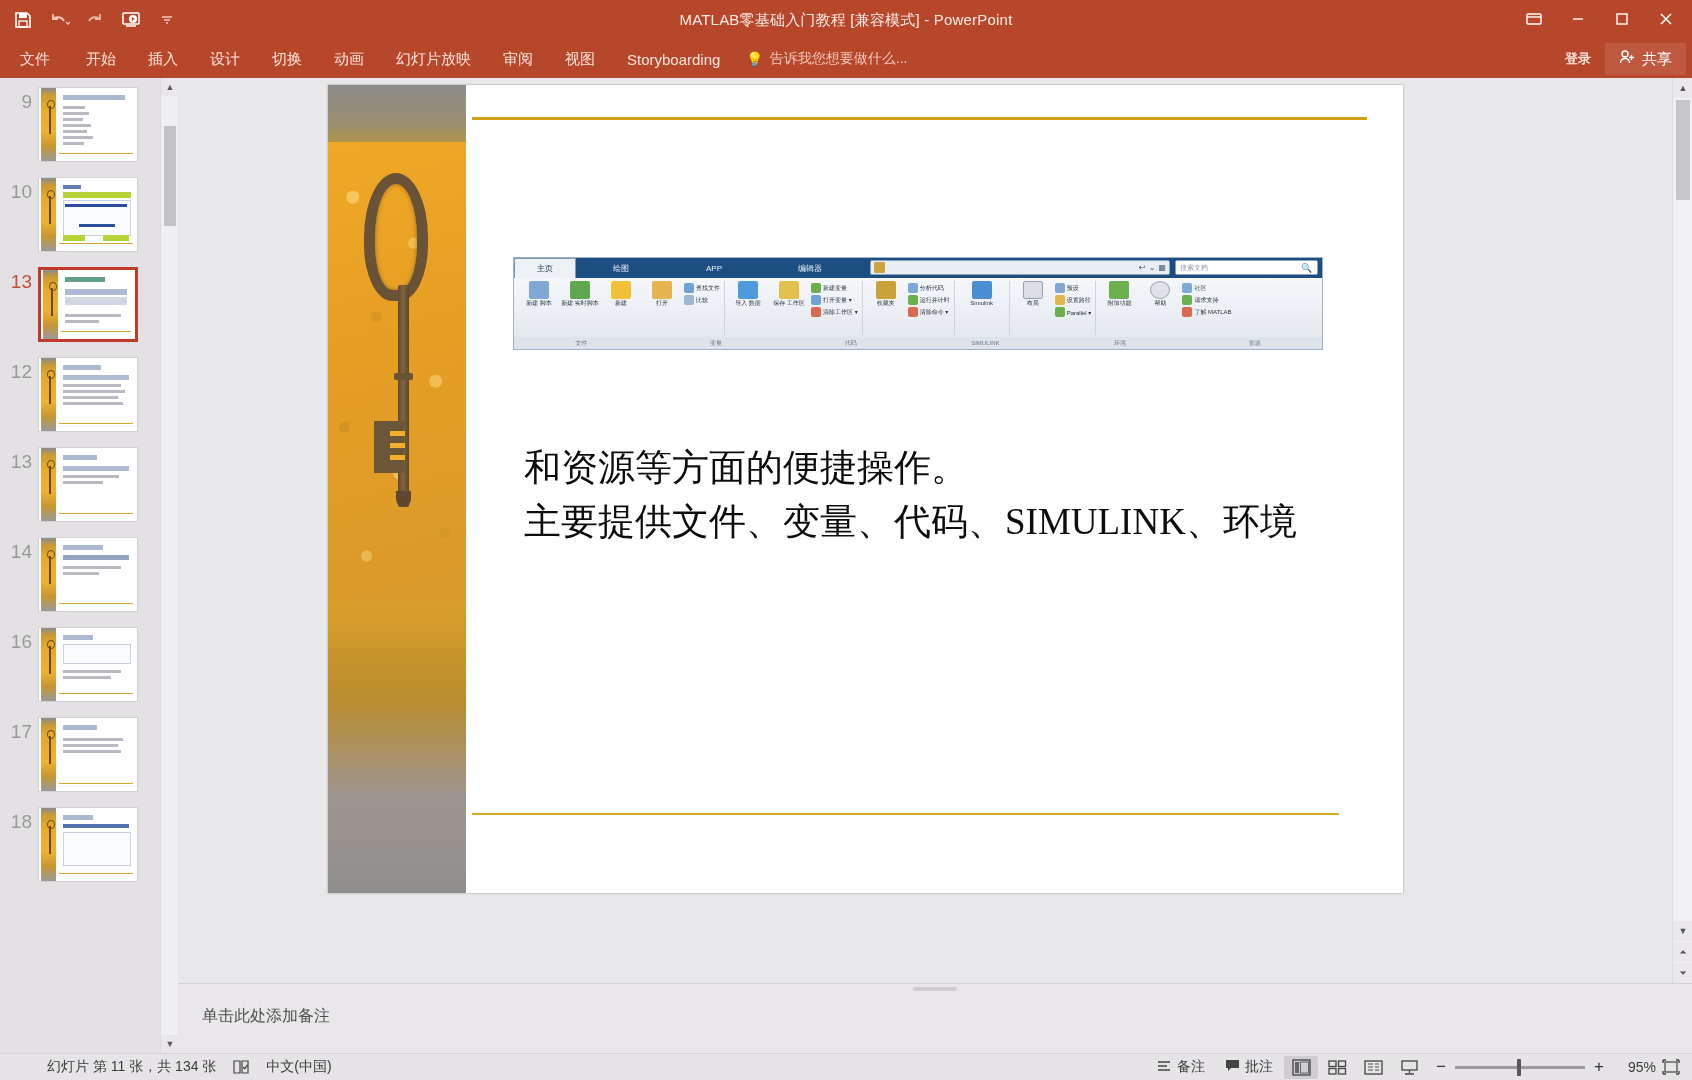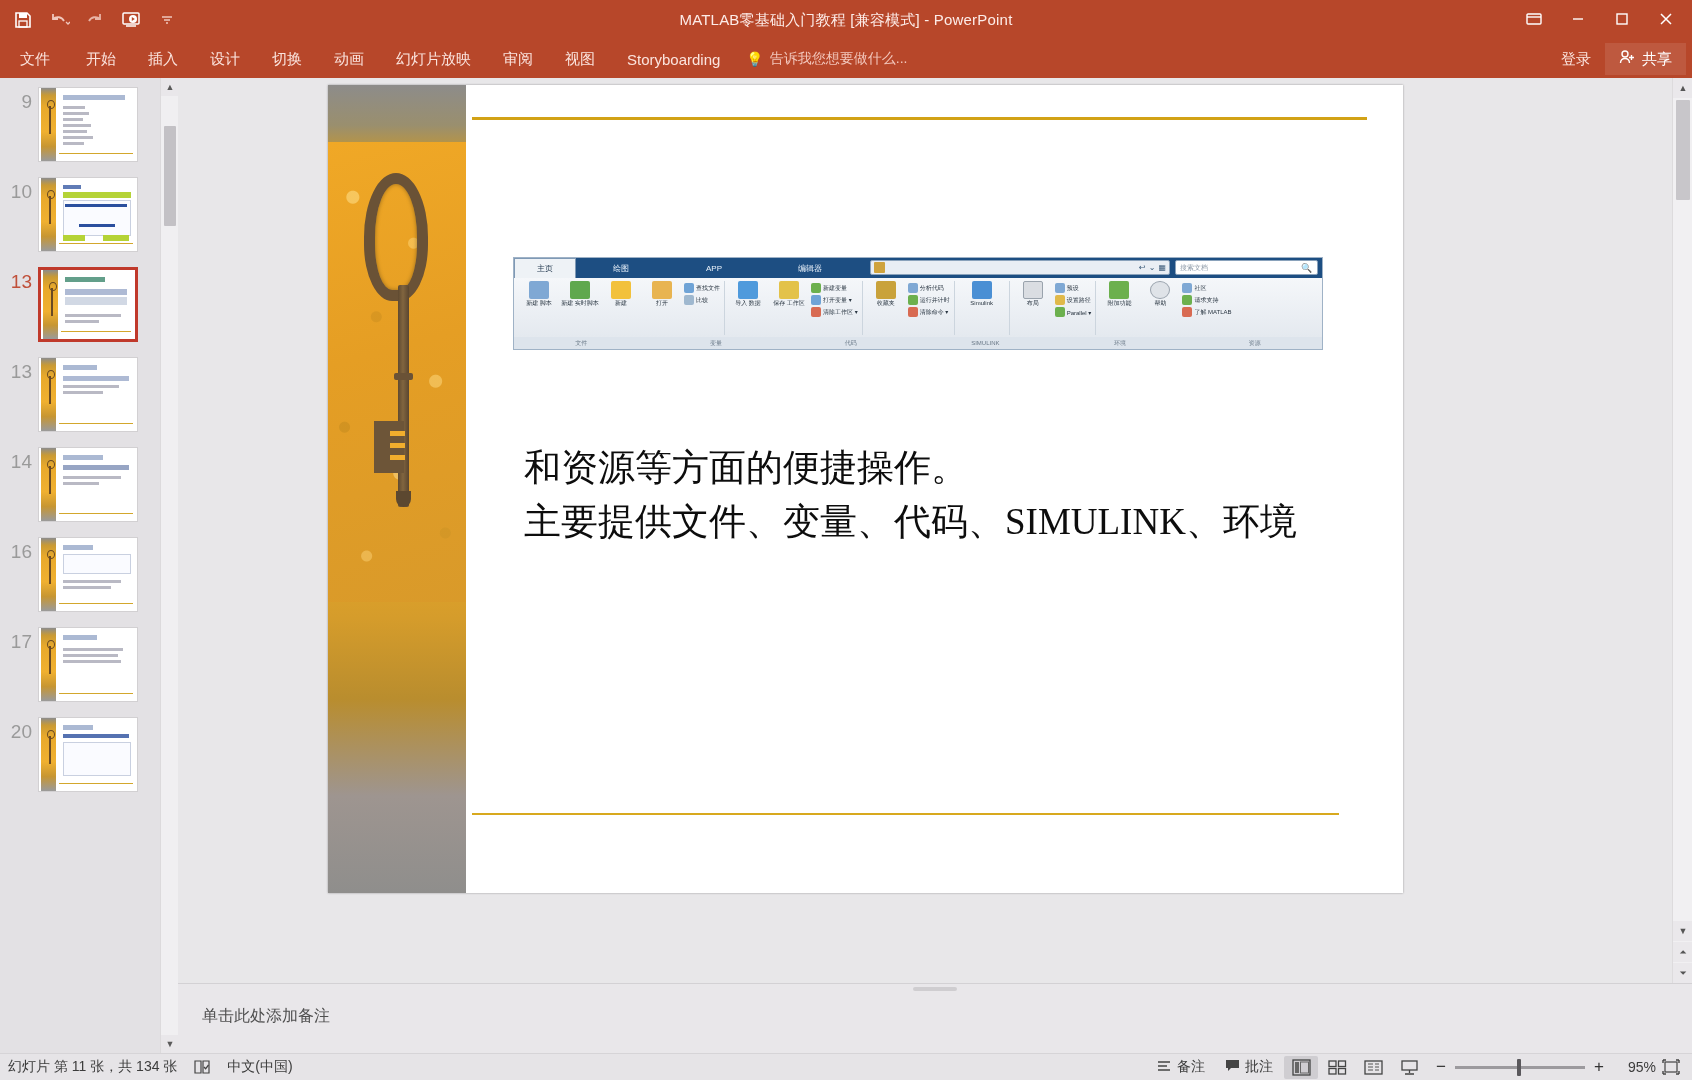--- a/index.html
+++ b/index.html
@@ -42,21 +42,21 @@
     padding:0 16px; height:38px; display:flex; align-items:center;
     font-size:15px; color:#fbe4de; cursor:pointer; white-space:nowrap;
   }
   .rtab.file{ padding:0 20px; }
   .tellme{
     display:flex; align-items:center; gap:6px; margin-left:10px;
     font-size:14px; color:#f2c6bb; cursor:text; white-space:nowrap;
   }
   .bulb{ font-size:14px; color:#f6d9a0; }
   .ribbon-right{ margin-left:auto; display:flex; align-items:center; padding-right:6px; }
-  .signin{ font-size:15px; color:#fbe4de; padding:0 14px; cursor:pointer; }
+  .signin{ font-size:13px; color:#fbe4de; padding:0 14px; cursor:pointer;font-weight:bold; }
   .share{
     display:flex; align-items:center; gap:6px;
     font-size:15px; color:#fff; padding:6px 14px; cursor:pointer;
     background:rgba(255,255,255,.10);
   }
 
   
   .workspace{
     position:absolute; left:0; top:78px; width:1692px; height:975px;
     background:#e3e1e4;
@@ -276,21 +276,21 @@
     position:absolute; left:50%; top:3px; width:44px; height:4px; margin-left:-22px;
     background:#cfcdd0; border-radius:2px; cursor:ns-resize;
   }
 
   
   .statusbar{
     position:absolute; left:0; bottom:0; width:1692px; height:27px;
     background:#e6e4e7; border-top:1px solid #d6d4d7;
     display:flex; align-items:center; font-size:14px; color:#3c3c3c;
   }
-  .sb-left{ display:flex; align-items:center; gap:16px; padding-left:8px; }
+  .sb-left{ display:flex; align-items:center; gap:16px; padding-left:8px;margin-left:39px; }
   .sb-item{ cursor:pointer; display:flex; align-items:center; gap:5px; white-space:nowrap; }
   .sb-right{ margin-left:auto; display:flex; align-items:center; gap:2px; padding-right:8px; }
   .sb-btn{
     display:flex; align-items:center; gap:5px; padding:3px 9px; cursor:pointer; border-radius:2px;
   }
   .view-btn{
     width:34px; height:23px; display:flex; align-items:center; justify-content:center;
     cursor:pointer; border-radius:2px;
   }
   .view-btn.active{ background:#cfcdd1; }
@@ -451,20 +451,35 @@
             </div>
           <div class="tc-title" style="width:40px;background:#2f7f63;"></div>
           <div class="tc-bar" style="top:19px;"></div>
           <div class="tc-bar" style="top:27px;height:8px;background:#c6cedd;"></div>
           <div class="tc-line" style="top:44px;width:56px;"></div>
           <div class="tc-line" style="top:50px;width:34px;"></div>
           <div class="tc-rule"></div>
         </div>
       </div>
 
+      <div class="thumb-row">
+        <div class="thumb-num">12</div>
+        <div class="thumb-card">
+          <div class="tc-band">
+              <div class="tc-key"></div>
+            </div>
+          <div class="tc-title" style="width:38px;"></div>
+          <div class="tc-bar" style="top:17px;height:5px;"></div>
+          <div class="tc-line" style="top:26px;width:58px;"></div>
+          <div class="tc-line" style="top:32px;width:62px;"></div>
+          <div class="tc-line" style="top:38px;width:55px;"></div>
+          <div class="tc-line" style="top:44px;width:60px;"></div>
+          <div class="tc-rule"></div>
+        </div>
+      </div>
 
       <div class="thumb-row">
         <div class="thumb-num">13</div>
         <div class="thumb-card">
           <div class="tc-band">
               <div class="tc-key"></div>
             </div>
           <div class="tc-title" style="width:34px;"></div>
           <div class="tc-bar" style="top:18px;height:5px;"></div>
           <div class="tc-line" style="top:27px;width:56px;"></div>
@@ -510,21 +525,21 @@
             </div>
           <div class="tc-title" style="width:34px;"></div>
           <div class="tc-line" style="top:20px;width:60px;"></div>
           <div class="tc-line" style="top:26px;width:55px;"></div>
           <div class="tc-line" style="top:32px;width:58px;"></div>
           <div class="tc-rule"></div>
         </div>
       </div>
 
       <div class="thumb-row">
-        <div class="thumb-num">20</div>
+        <div class="thumb-num">18</div>
         <div class="thumb-card">
           <div class="tc-band">
               <div class="tc-key"></div>
             </div>
           <div class="tc-title" style="width:30px;"></div>
           <div class="tc-bar" style="top:16px;height:4px;background:#2b4f9e;"></div>
           <div class="tc-grid" style="top:24px;height:34px;"></div>
           <div class="tc-rule"></div>
         </div>
       </div>

